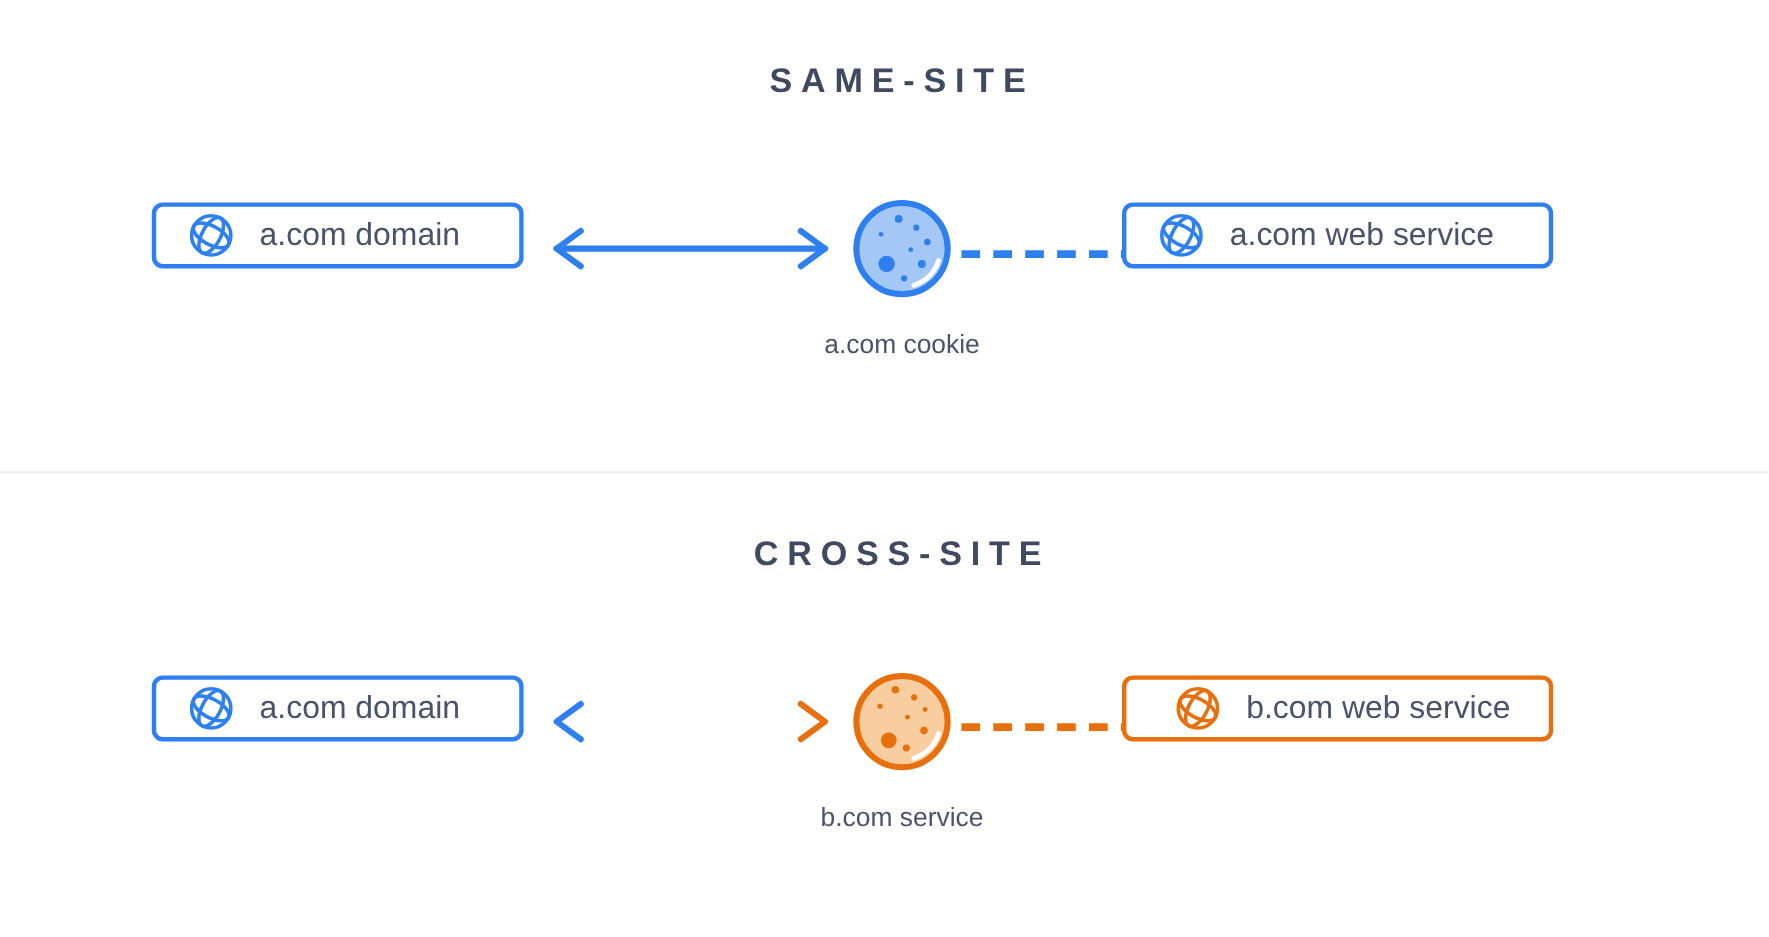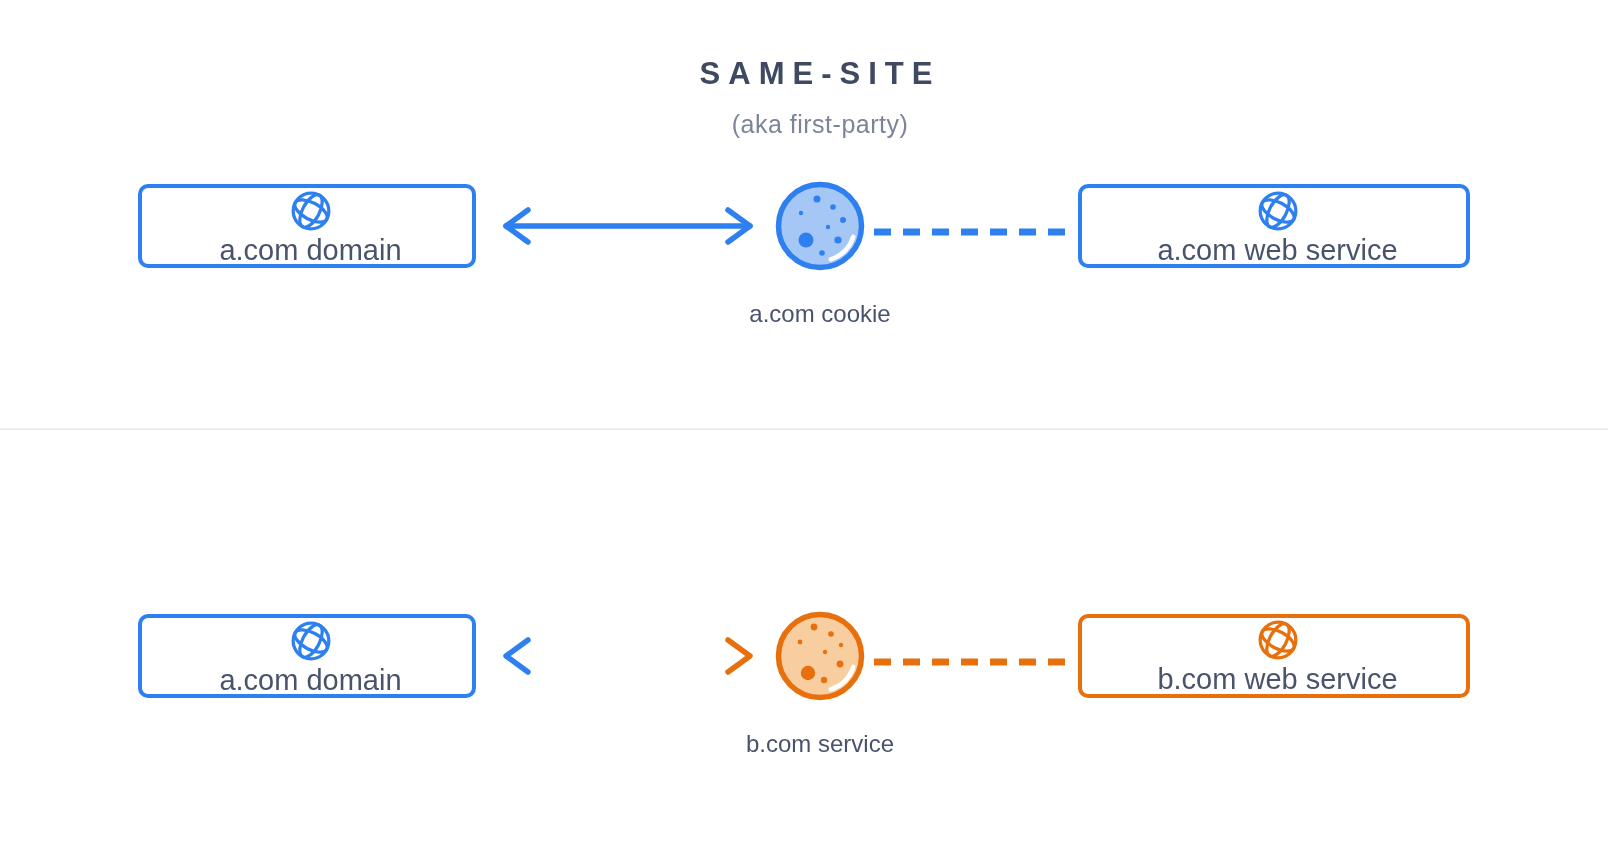--- a/index.html
+++ b/index.html
@@ -22,26 +22,26 @@
   .title{
     position:absolute;top:56px;left:220px;width:1200px;text-align:center;
     font-size:31px;font-weight:700;letter-spacing:8px;color:var(--title-text);
   }
   .subtitle{
     position:absolute;top:110px;left:220px;width:1200px;text-align:center;
     font-size:25px;color:var(--subtitle-text);letter-spacing:.5px;
   }
 
   .box{
-    position:absolute;top:184px;height:84px;box-sizing:border-box;
+    position:absolute;top:184px;height:60px;box-sizing:border-box;
     border:4px solid var(--blue);border-radius:10px;background:#fff;
-    display:flex;align-items:center;padding:0 20px 0 27px;flex-direction:column;
+    display:flex;align-items:center;gap:21px;padding:0 20px 0 27px;
   }
   .box-left{left:138px;width:338px;}
-  .box-right{left:1078px;width:392px;}
+  .box-right{left:1020px;width:392px;}
   .box.theme-orange{border-color:var(--orange);justify-content:center;}
   .box-label{font-size:29px;color:var(--box-text);white-space:nowrap;}
   .icon{display:flex;align-items:center;}
 
   .arrow{position:absolute;left:497px;top:202px;width:262px;height:48px;}
   .cookie{position:absolute;left:775px;top:181px;width:90px;height:90px;}
   .dash{position:absolute;left:872px;top:222px;width:196px;height:8px;}
   .cookie-label{
     position:absolute;left:670px;top:300px;width:300px;text-align:center;
     font-size:24px;color:var(--box-text);white-space:nowrap;
@@ -55,21 +55,20 @@
   .cookie-body-blue{fill:var(--blue-light);stroke:var(--blue);}
   .cookie-body-orange{fill:var(--orange-light);stroke:var(--orange);}
 </style>
 </head>
 <body>
 
 <div class="page">
 
   <section class="section" id="sec1">
     <div class="title">SAME-SITE</div>
-    <div class="subtitle">(aka first-party)</div>
 
     <div class="box box-left theme-blue">
       <span class="icon">
         <svg viewBox="0 0 24 24" width="46" height="46" aria-hidden="true">
           <g fill="none" class="stroke-blue" stroke-width="1.7" stroke-linecap="round">
             <circle cx="12" cy="12" r="9.3"></circle>
             <ellipse cx="12" cy="12" rx="4.4" ry="9.3" transform="rotate(28 12 12)"></ellipse>
             <ellipse cx="12" cy="12" rx="9.3" ry="4.4" transform="rotate(28 12 12)"></ellipse>
           </g>
         </svg>
@@ -122,20 +121,21 @@
       </span>
       <span class="box-label">a.com web service</span>
     </div>
 
     <div class="cookie-label">a.com cookie</div>
   </section>
 
   <div class="divider"></div>
 
   <section class="section" id="sec2">
+    <div class="title">CROSS-SITE</div>
 
     <div class="box box-left theme-blue">
       <span class="icon">
         <svg viewBox="0 0 24 24" width="46" height="46" aria-hidden="true">
           <g fill="none" class="stroke-blue" stroke-width="1.7" stroke-linecap="round">
             <circle cx="12" cy="12" r="9.3"></circle>
             <ellipse cx="12" cy="12" rx="4.4" ry="9.3" transform="rotate(28 12 12)"></ellipse>
             <ellipse cx="12" cy="12" rx="9.3" ry="4.4" transform="rotate(28 12 12)"></ellipse>
           </g>
         </svg>

